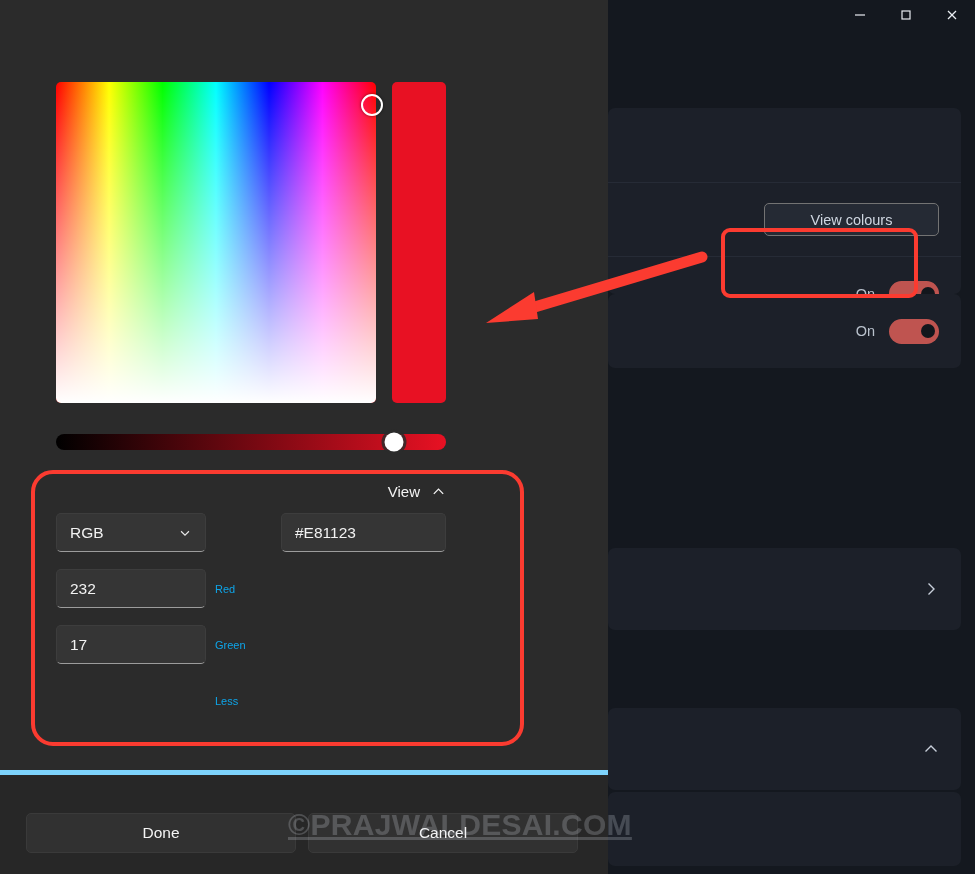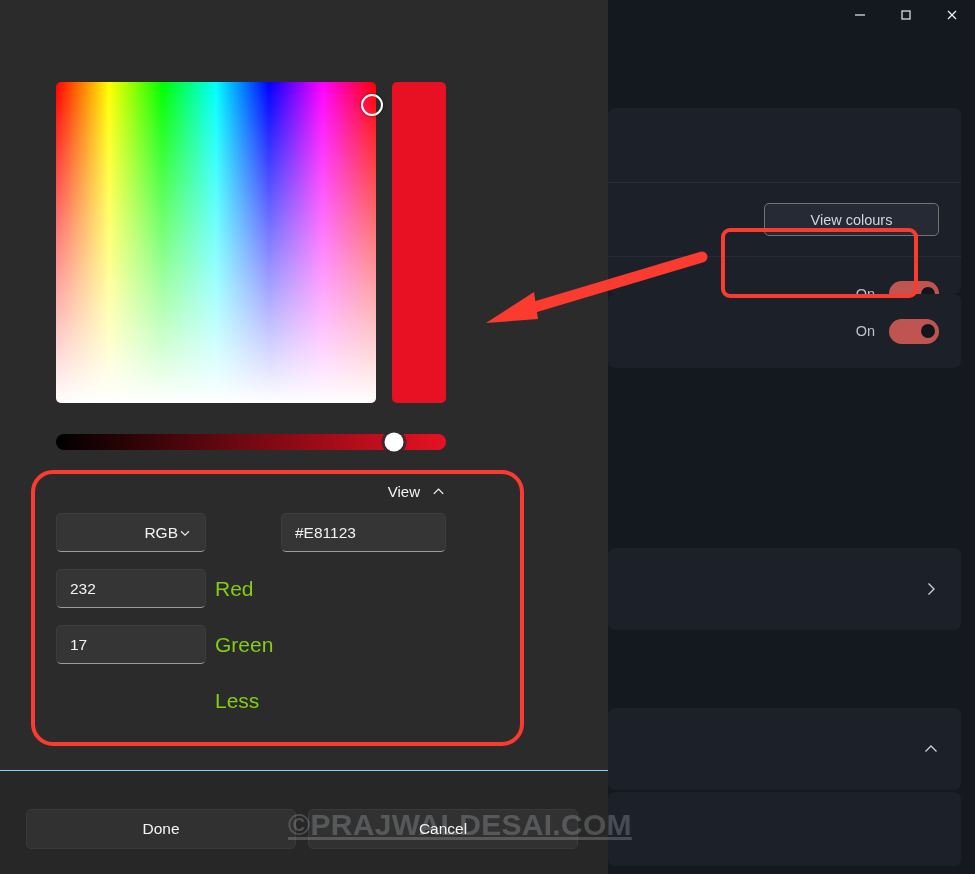--- a/index.html
+++ b/index.html
@@ -167,45 +167,45 @@
     border-bottom: 1px solid #9c9c9c;
     border-radius: 5px;
     color: #f2f2f2;
     font-size: 15.5px;
     display: flex; align-items: center;
     padding: 0 13px;
   }
   .combo {
     position: absolute; left: 56px; top: 513px;
     width: 150px; height: 39px;
-    justify-content: flex-end;
+    justify-content: space-between;
   }
   .combo .chev-d { color: #e8e8e8; display: flex; }
   .hex-field {
     position: absolute; left: 281px; top: 513px;
     width: 165px; height: 39px;
   }
   .num-field { position: absolute; left: 56px; width: 150px; height: 39px; }
   .nf-red   { top: 569px; }
   .nf-green { top: 625px; }
   .nf-blue  { top: 681px; }
   .chan-label {
     position: absolute; left: 215px;
-    color: #84cc16; font-size: 21px; height: 39px;
+    color: #0ea5e9; font-size: 11px; height: 39px;
     display: flex; align-items: center;
   }
   .cl-red   { top: 569px; }
   .cl-green { top: 625px; }
   .cl-blue  { top: 681px; }
 
   .dialog-footer {
     position: absolute; left: 0; top: 770px;
     width: 608px; height: 104px;
     background: #272727;
-    border-top: 1px solid #7dd3fc;
+    border-top: 5px solid #7dd3fc;
   }
   .footer-btn {
     position: absolute; top: 38px; height: 40px;
     background: #313131;
     border: 1px solid #3a3a3a;
     border-radius: 5px;
     color: #f5f5f5; font-size: 15.5px;
     display: flex; align-items: center; justify-content: center;
   }
   .btn-done   { left: 26px;  width: 270px; }

